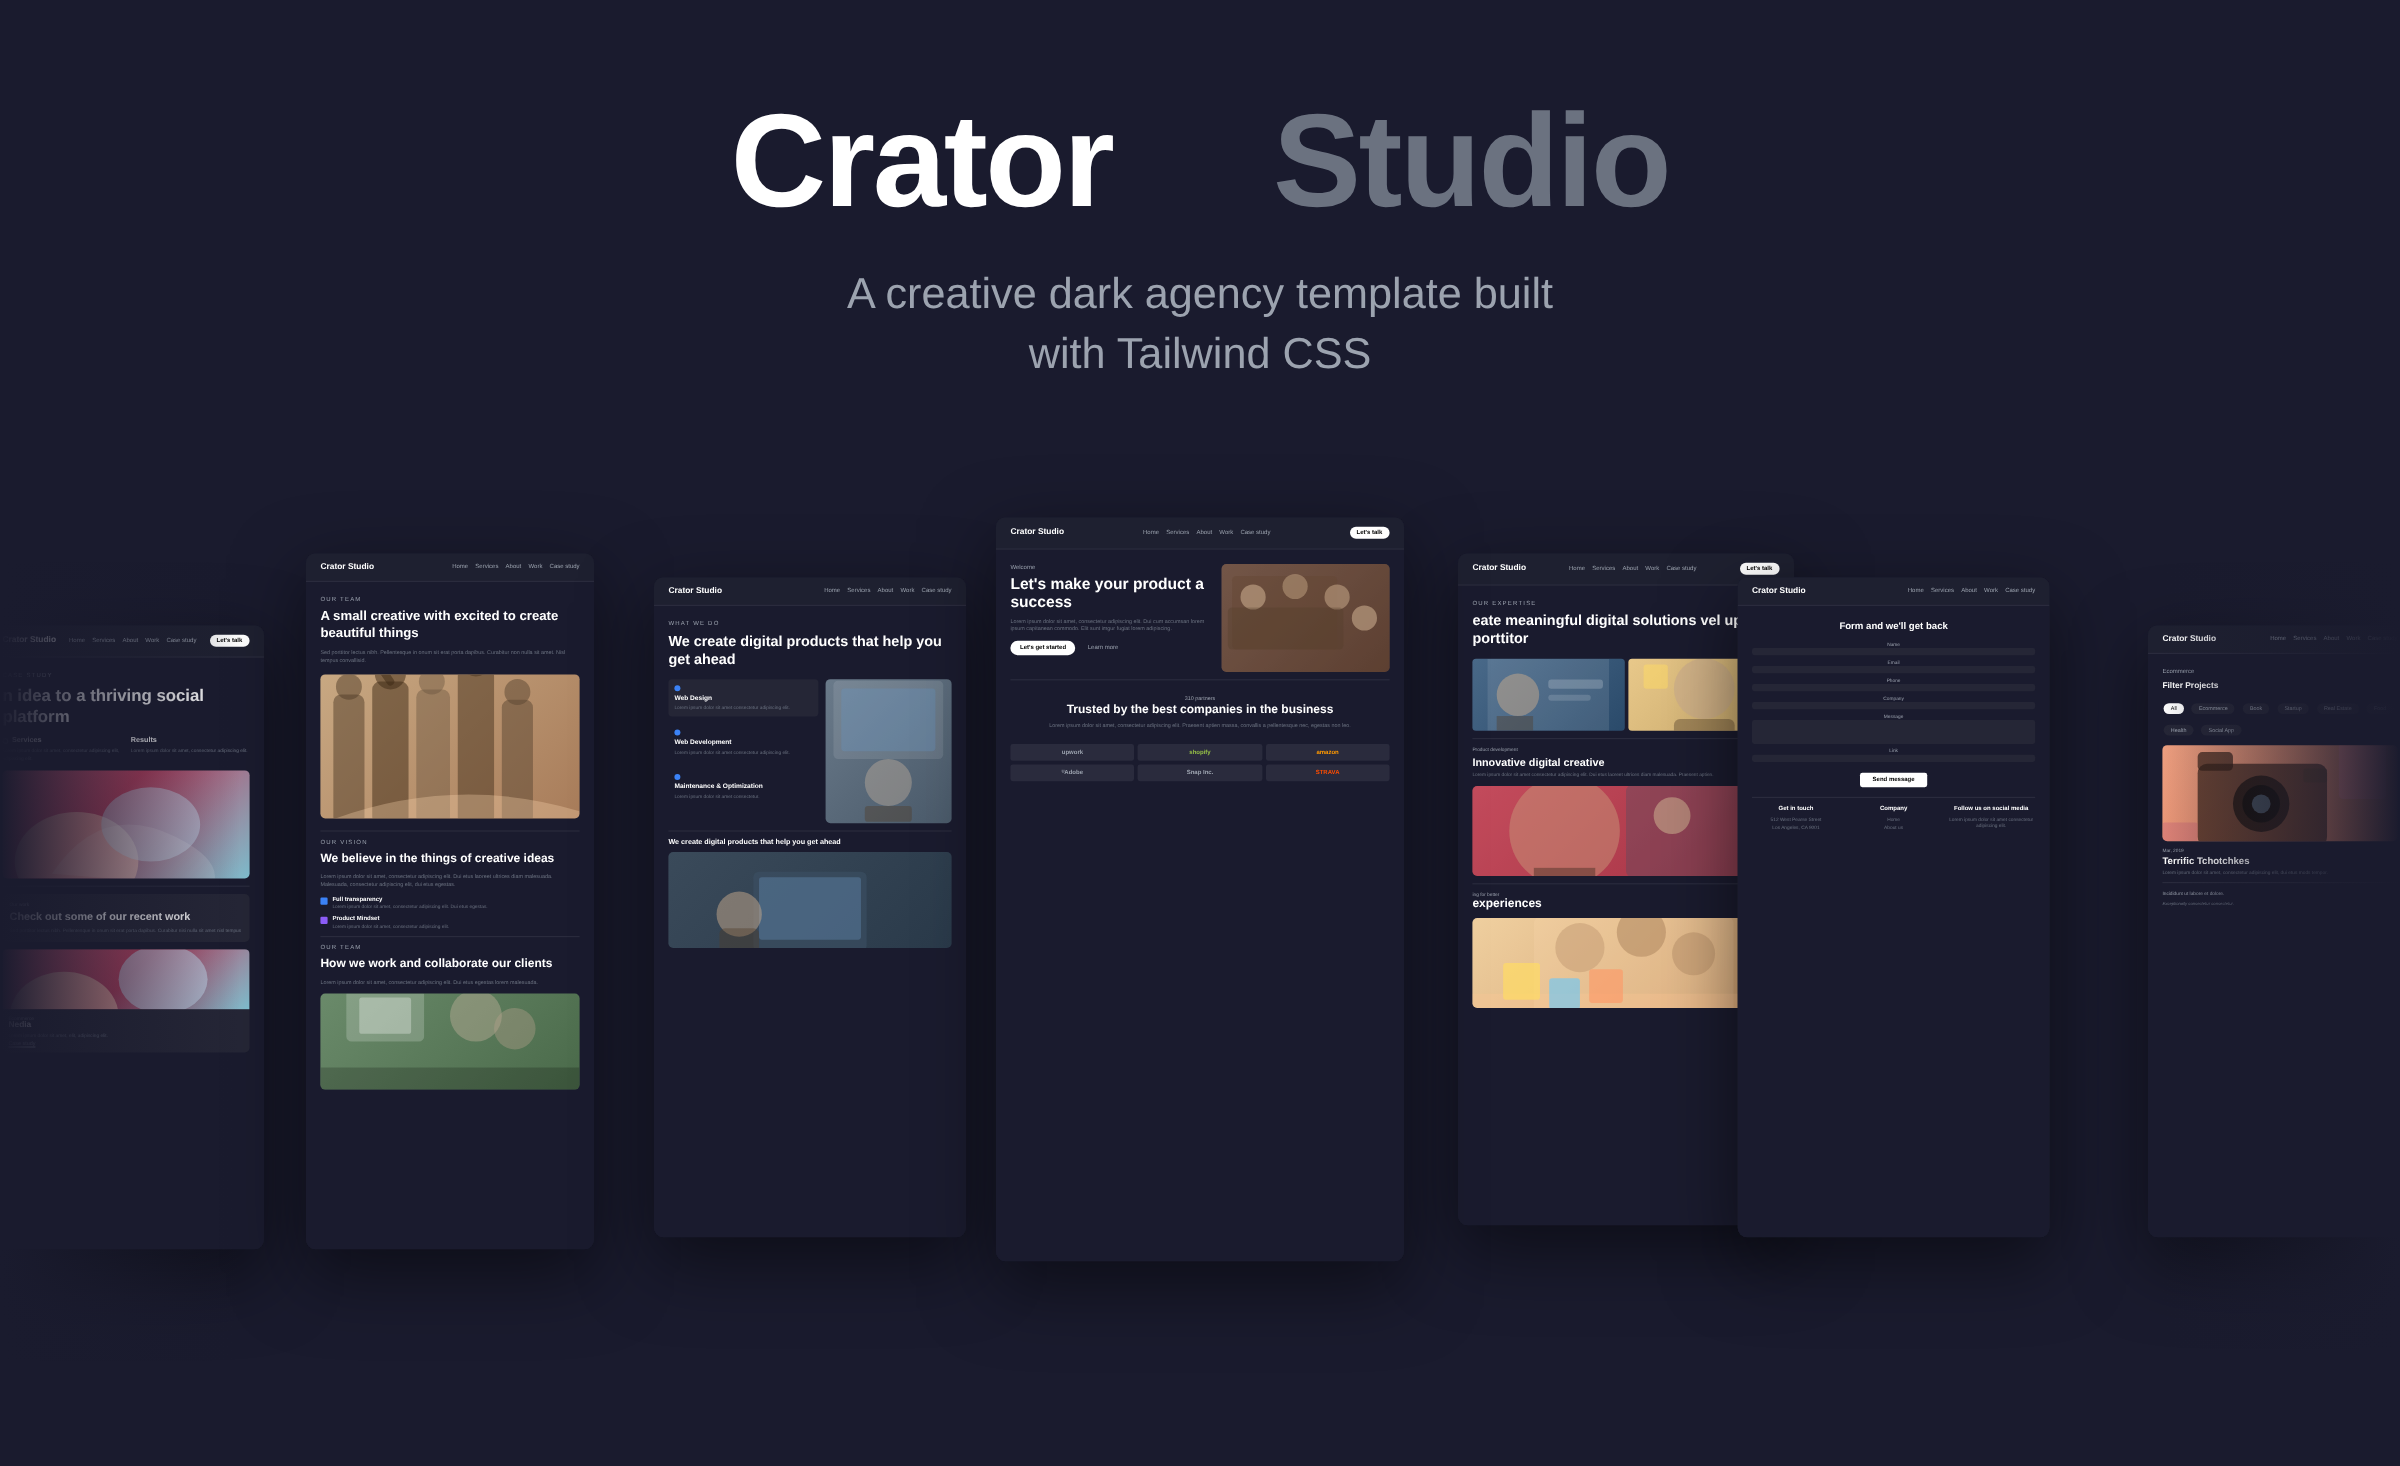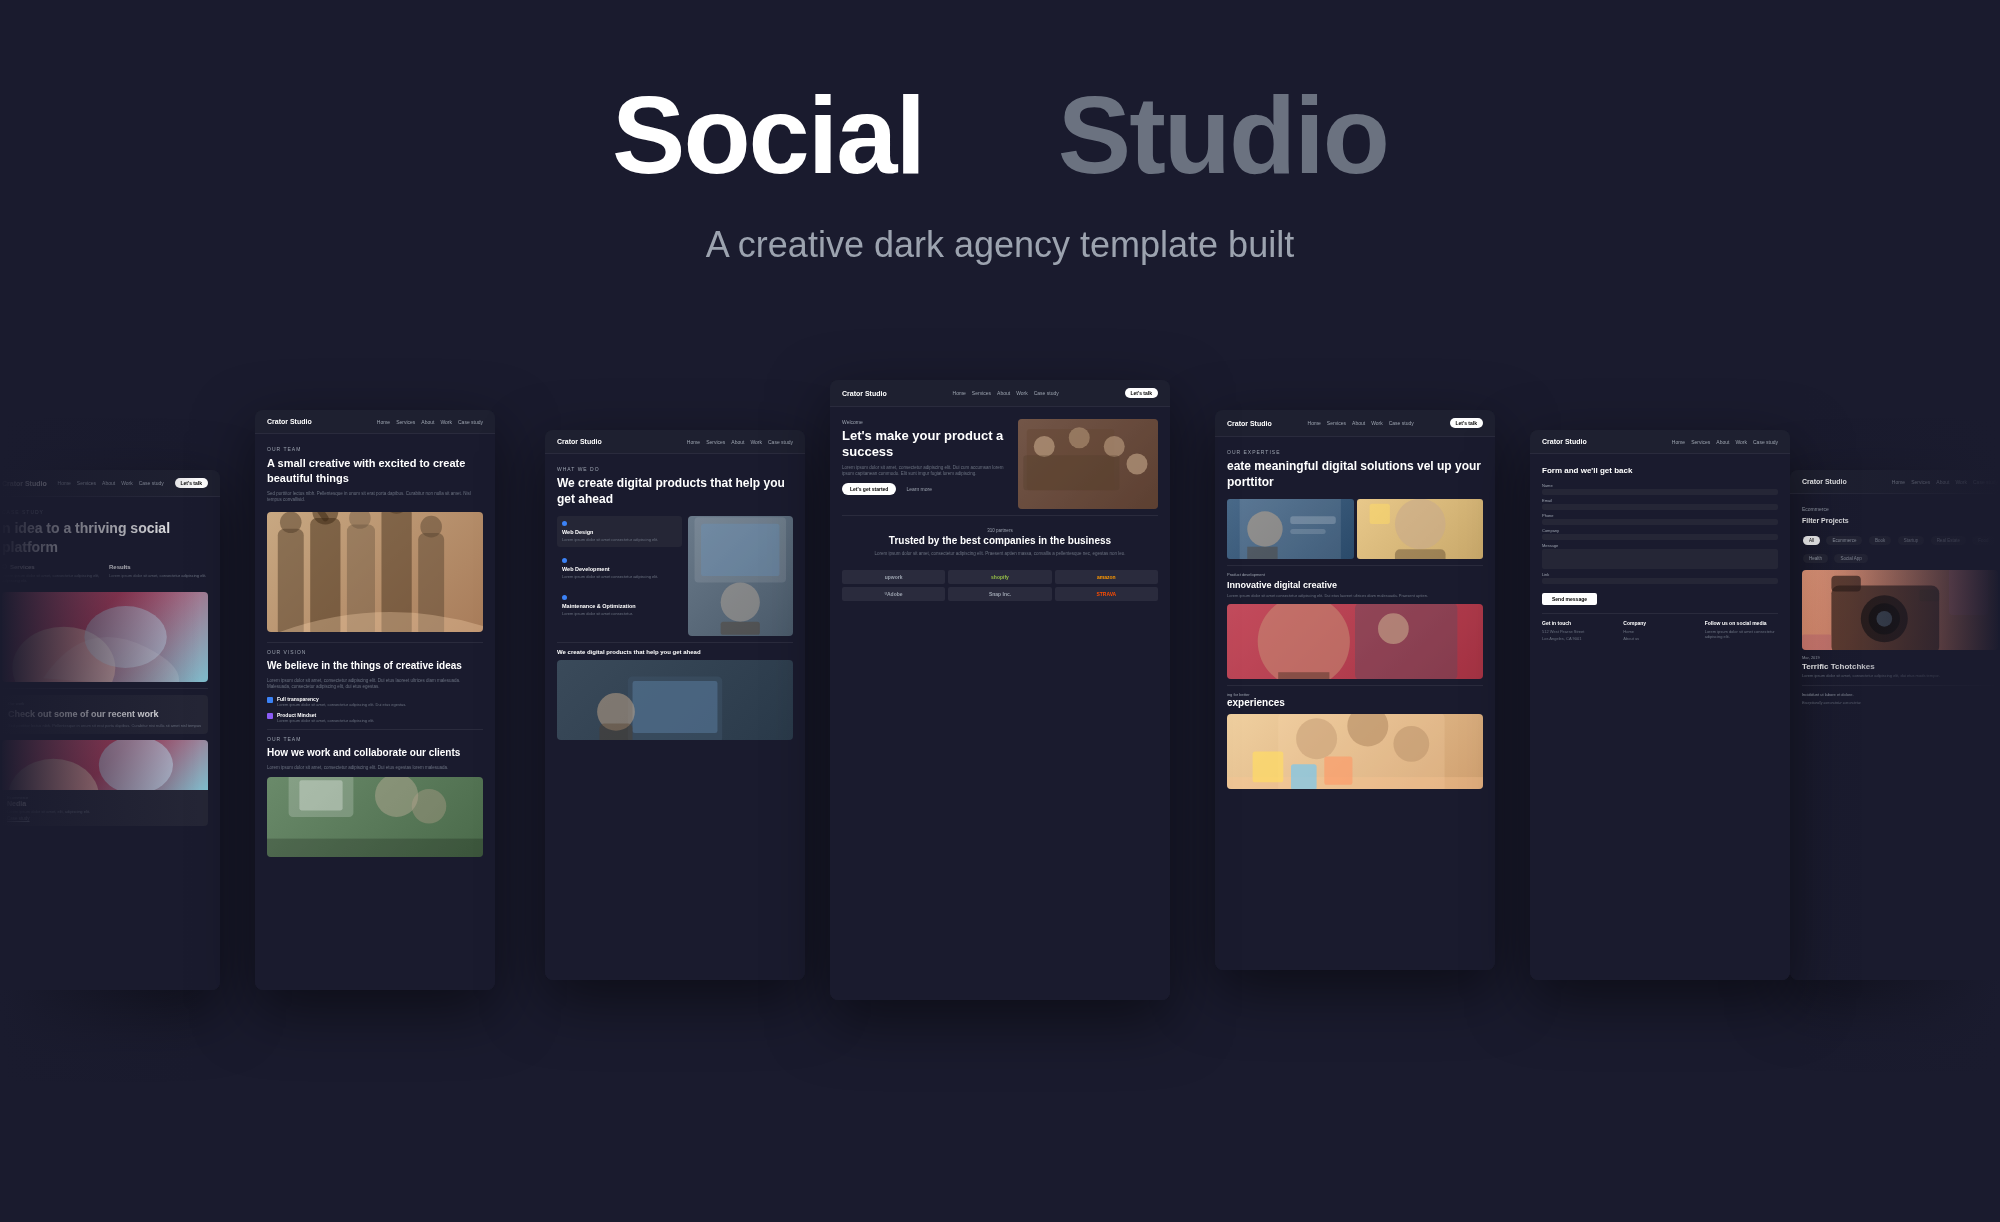--- a/index.html
+++ b/index.html
@@ -164,23 +164,24 @@
       width: 280px;
       height: 560px;
       left: 1215px;
       top: 60px;
       z-index: 4;
     }
 
     .card-mid-right {
       width: 260px;
       height: 550px;
-      left: 1530px;
+      left: 1448px;
       top: 80px;
       z-index: 4;
+      text-align: center;
     }
 
     .card-far-right {
       width: 220px;
       height: 510px;
       left: 1790px;
       top: 120px;
       z-index: 3;
     }
 
@@ -326,26 +327,27 @@
       letter-spacing: 1px;
       text-transform: uppercase;
       margin-bottom: 4px;
     }
   </style>
 </head>
 <body>
 
 <div class="hero">
   <h1 class="hero-title">
-    <span class="white">Social</span>
+    <span class="white">Crator</span>
     <span>&nbsp;</span>
     <span class="gray">Studio</span>
   </h1>
   <p class="hero-subtitle">
     <span>A creative dark agency template built</span><br>
+    <span>with Tailwind CSS</span>
   </p>
 </div>
 
 <div class="screenshots-container">
 
   <div class="screenshot-card card-far-left">
     <div class="card-inner">
       <div class="mini-nav">
         <span class="mini-nav-logo">Crator Studio</span>
         <div class="mini-nav-links">

